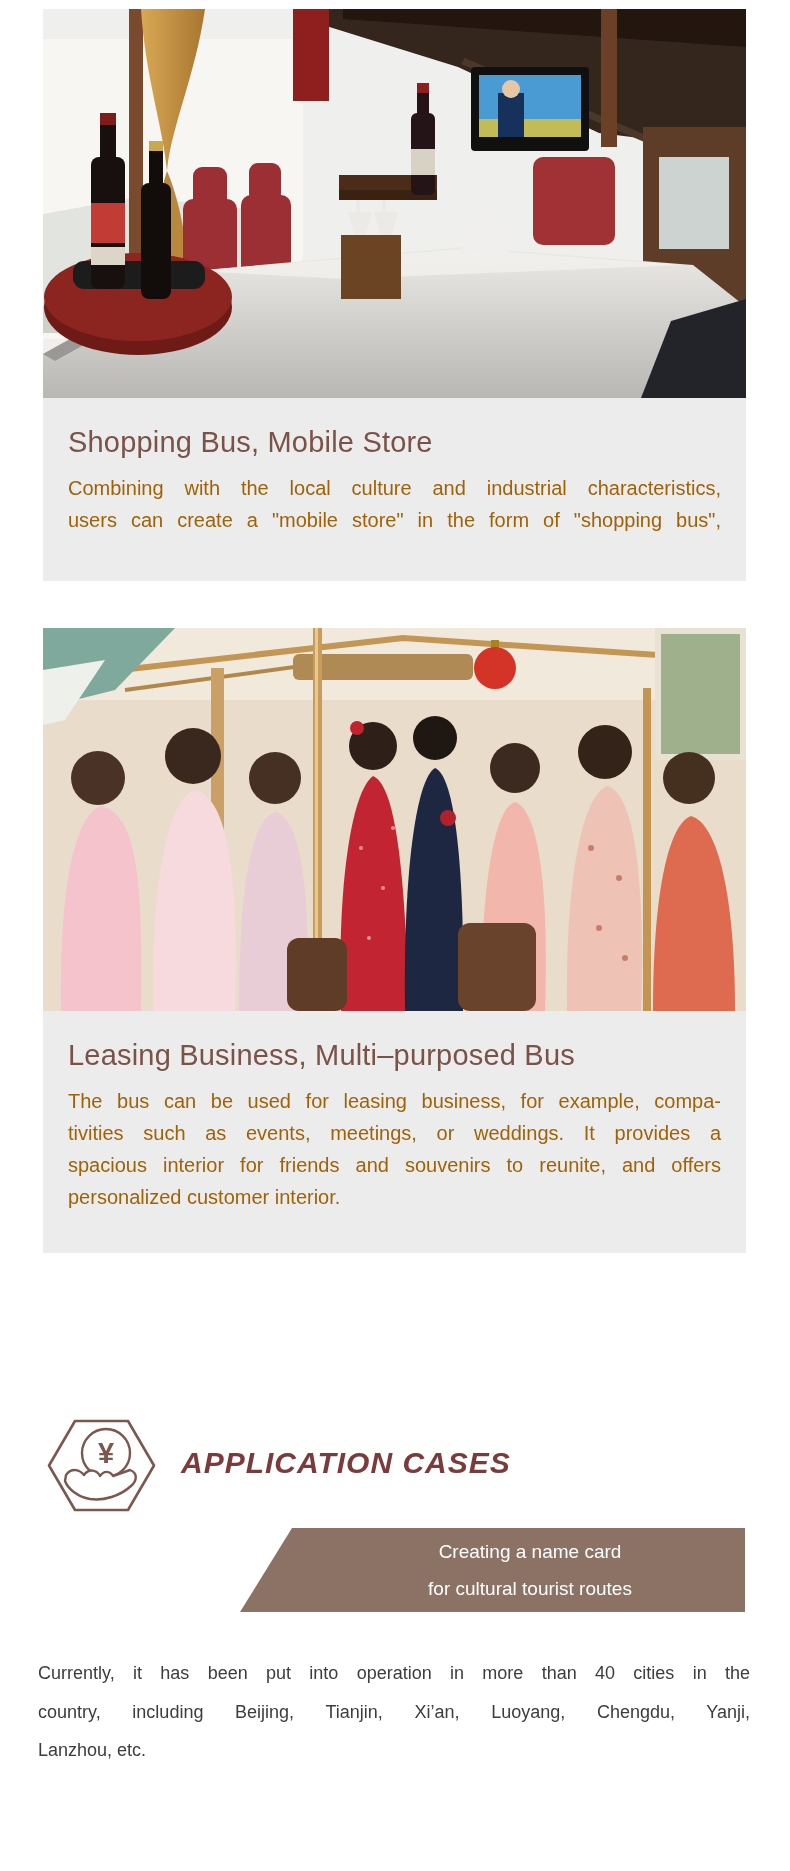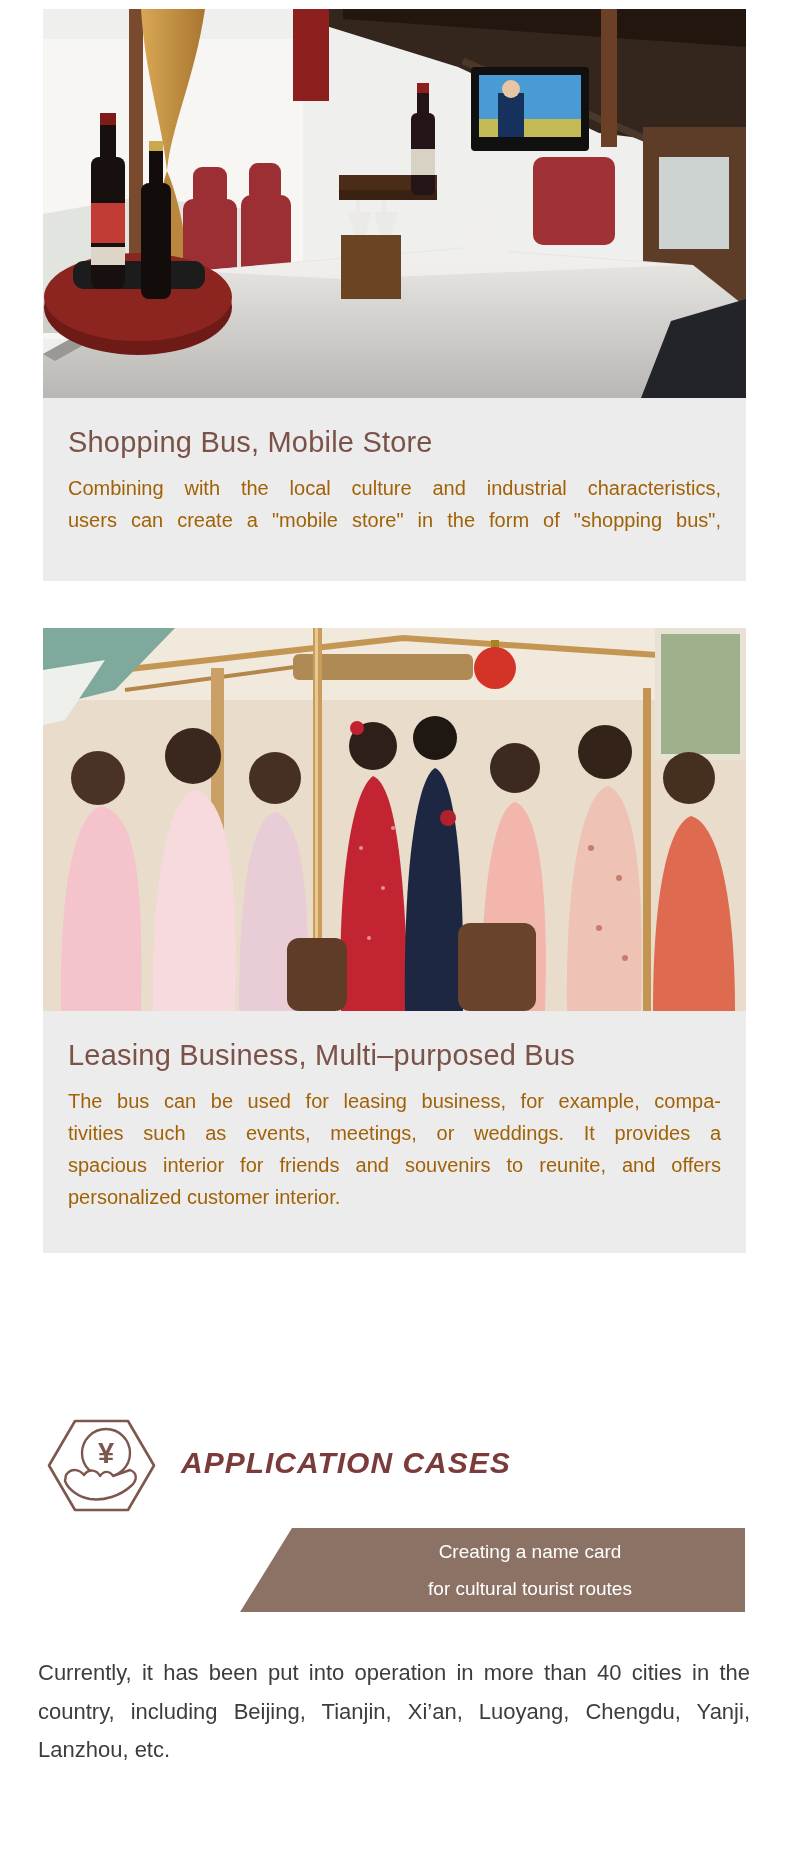--- a/index.html
+++ b/index.html
@@ -35,21 +35,21 @@
 
   .banner{
     margin:14px 45px 0 auto;width:505px;height:84px;background:#8b7265;
     clip-path:polygon(52px 0,100% 0,100% 100%,0 100%);
     color:#ffffff;text-align:center;box-sizing:border-box;
     padding:5px 10px 0 85px;
   }
   .banner div{font-size:19px;line-height:37px;white-space:nowrap;}
 
   .cities{
-    margin:42px 40px 0 38px;width:712px;font-size:22px;color:#3d3d3d;
+    margin:42px 40px 0 38px;width:712px;font-size:18px;color:#3d3d3d;
   }
   .cities .jline{line-height:38.5px;}
 </style>
 </head>
 <body>
 
 <figure class="photo photo-1">
   <svg viewBox="0 0 703 389" width="703" height="389" preserveAspectRatio="none">
     <defs>
       <linearGradient id="metal" x1="0" y1="0" x2="0" y2="1">

